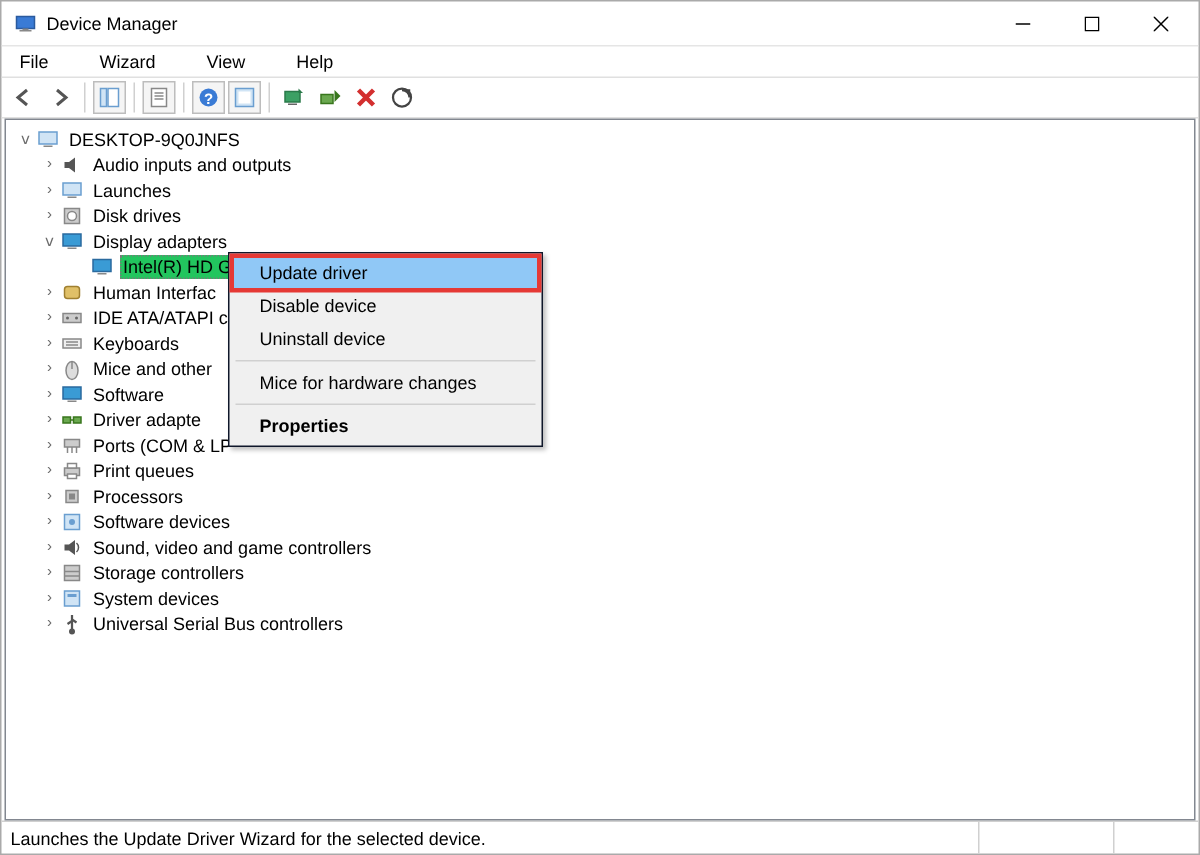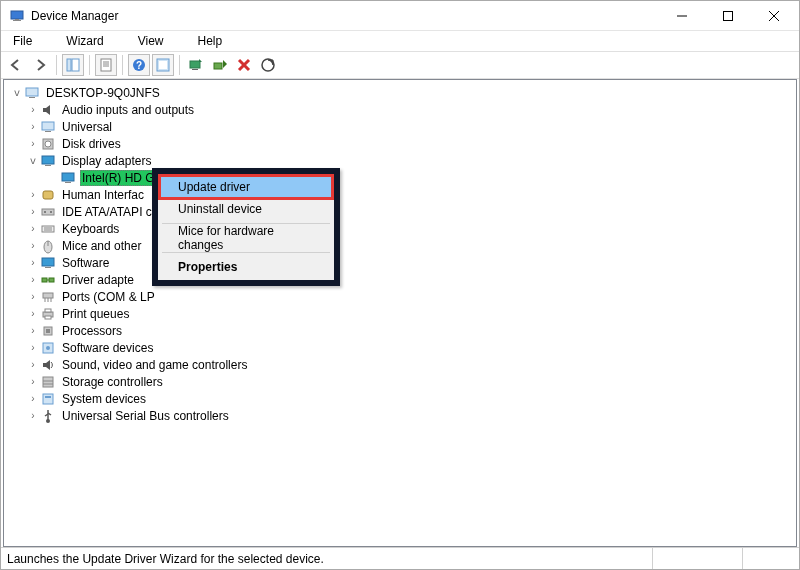--- a/index.html
+++ b/index.html
@@ -88,23 +88,23 @@
   .label { padding: 0 2px; }
   .selected .label {
     background: #22c55e;
     border: 1px dotted #7a7a7a;
     padding: 0 1px;
   }
   .context-menu {
     position: absolute;
     left: 148px;
     top: 88px;
-    width: 188px;
+    width: 210px;
     background: #f0f0f0;
-    border: 6px solid #0f172a;
+    border: 1px solid #0f172a;
     box-shadow: 2px 2px 3px rgba(0,0,0,0.25);
     padding: 2px;
   }
   .ctx-item {
     height: 22px;
     display: flex;
     align-items: center;
     padding: 0 18px;
   }
   .ctx-item.highlight {
@@ -258,21 +258,21 @@
         <span class="label">Audio inputs and outputs</span>
       </div>
       <div class="row indent2">
         <span class="exp">›</span>
         <span class="node-icon">
           <svg width="16" height="16">
             <rect x="2" y="3" width="12" height="8" fill="#d0e4f5" stroke="#6a9ed0"></rect>
             <rect x="5" y="12" width="6" height="1" fill="#888"></rect>
           </svg>
         </span>
-        <span class="label">Universal</span>
+        <span class="label">Launches</span>
       </div>
       <div class="row indent2">
         <span class="exp">›</span>
         <span class="node-icon">
           <svg width="16" height="16">
             <rect x="3" y="3" width="10" height="10" fill="#ccc" stroke="#888"></rect>
             <circle cx="8" cy="8" r="3" fill="#fff" stroke="#888"></circle>
           </svg>
         </span>
         <span class="label">Disk drives</span>
@@ -442,20 +442,23 @@
             <path d="M8 6l-3 2M8 5l3 2" stroke="#555" stroke-width="1.5"></path>
           </svg>
         </span>
         <span class="label">Universal Serial Bus controllers</span>
       </div>
     </div>
 
   <div class="context-menu">
     <div class="ctx-item highlight">
       <span>Update driver</span>
+    </div>
+    <div class="ctx-item">
+      <span>Disable device</span>
     </div>
     <div class="ctx-item">
       <span>Uninstall device</span>
     </div>
     <div class="ctx-sep"></div>
     <div class="ctx-item">
       <span>Mice for hardware changes</span>
     </div>
     <div class="ctx-sep"></div>
     <div class="ctx-item bold">

